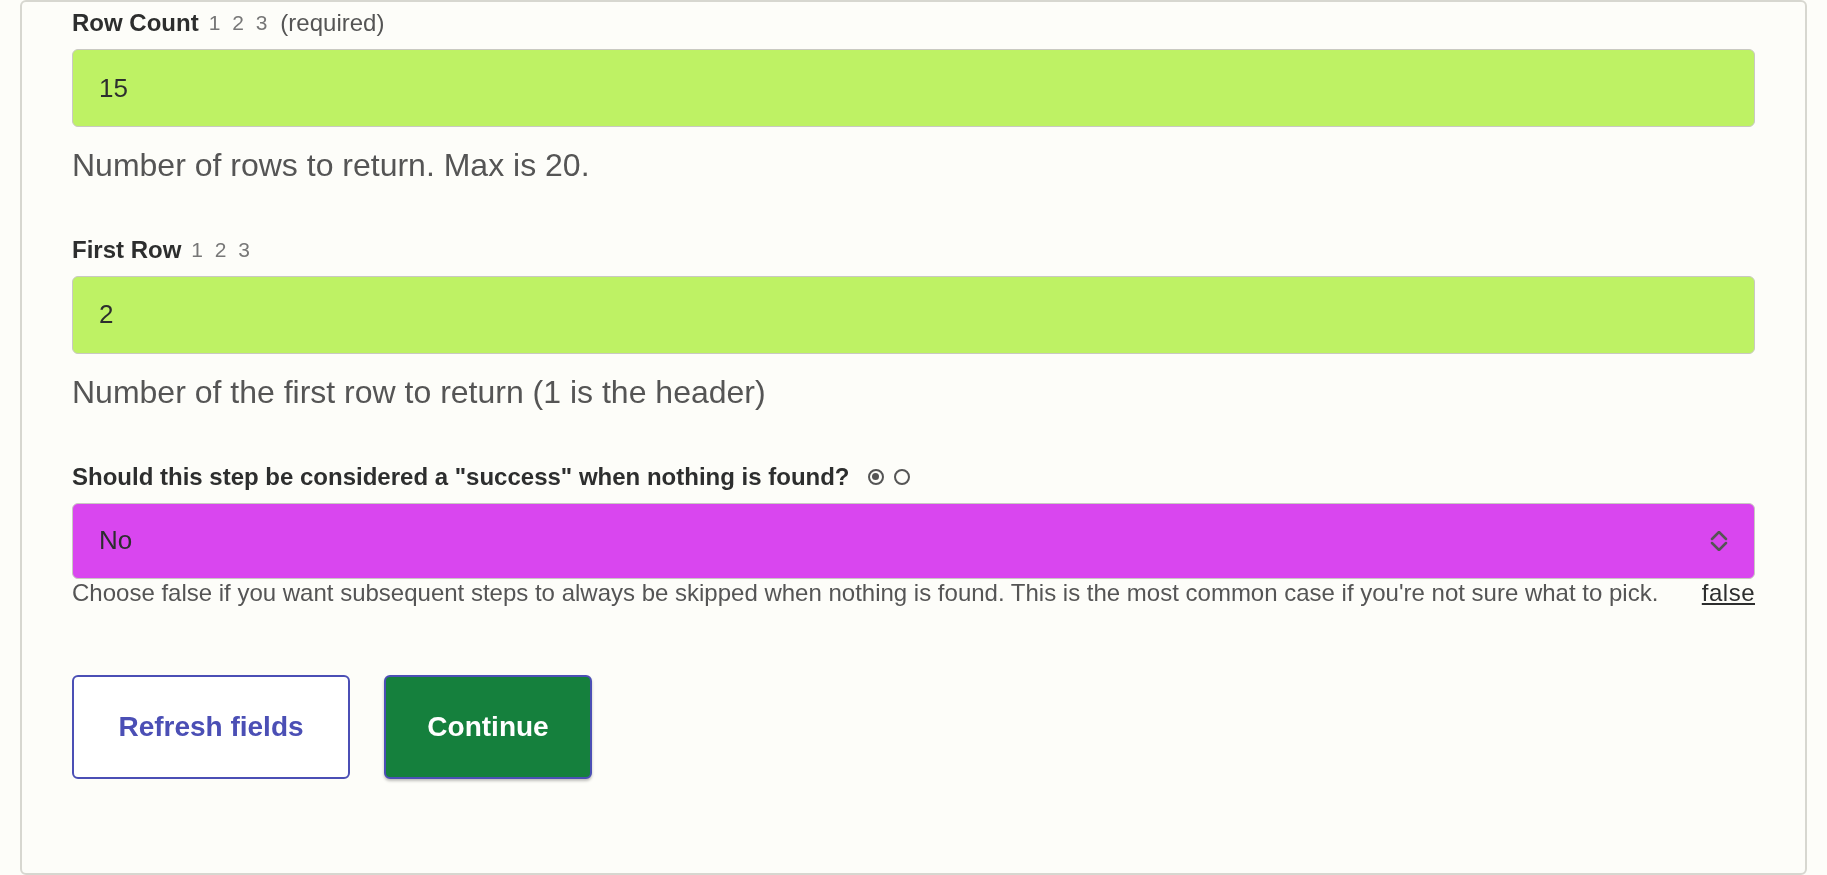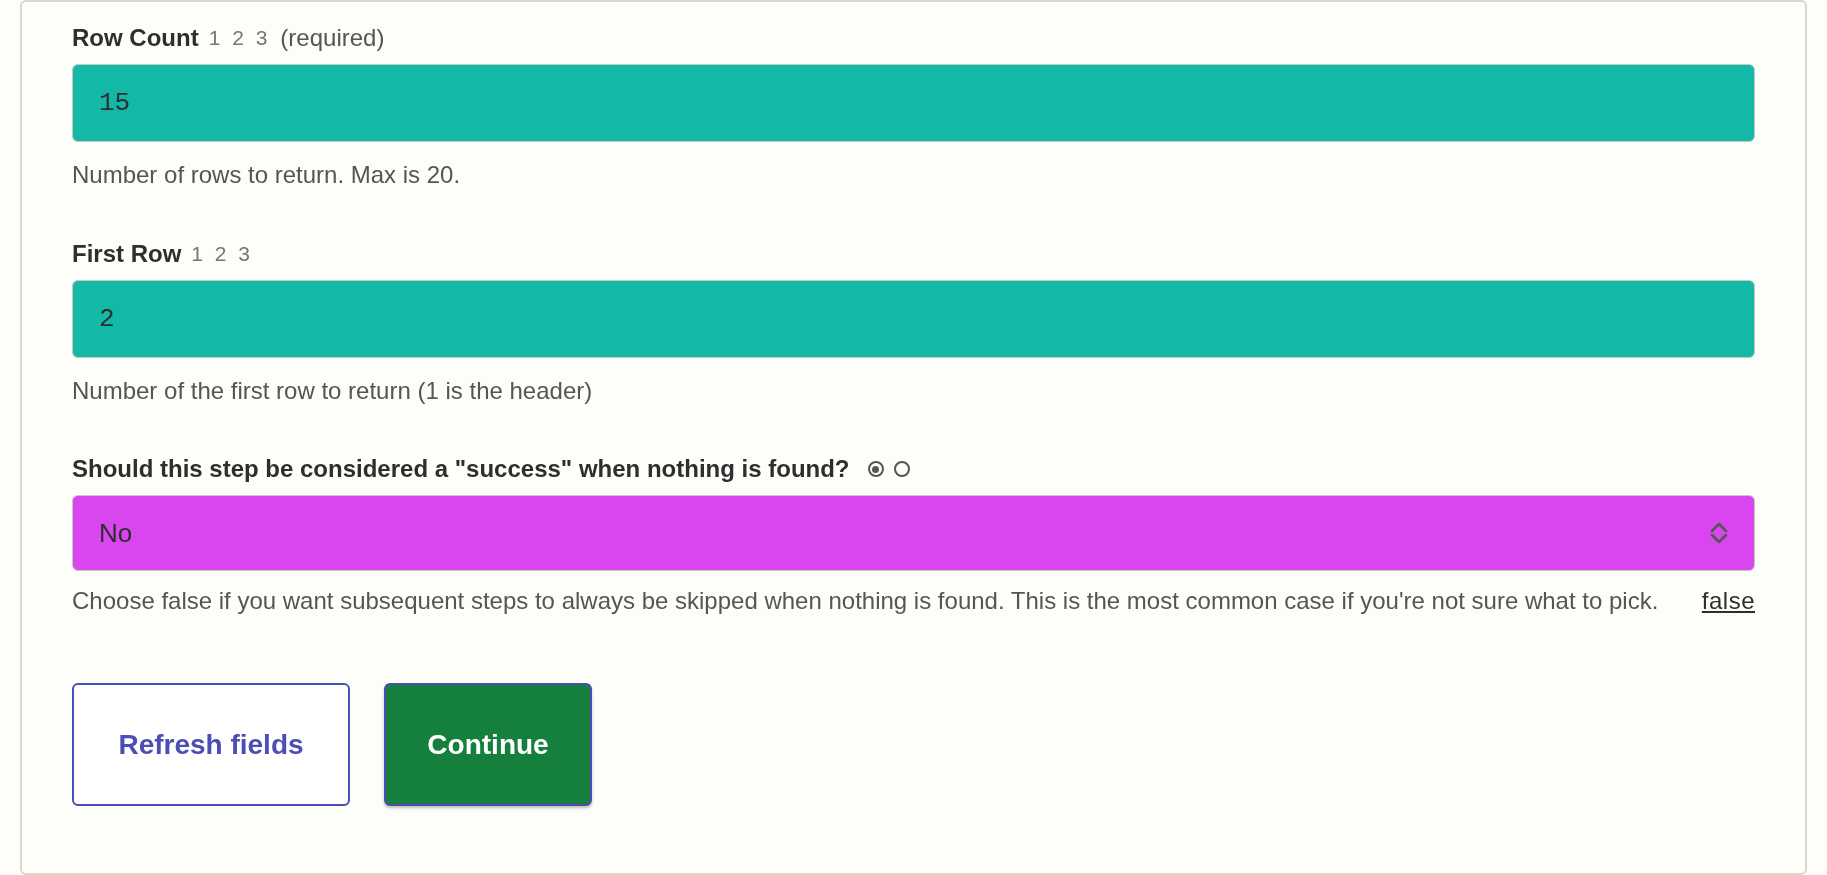--- a/index.html
+++ b/index.html
@@ -12,46 +12,45 @@
   }
   .outer {
     border: 2px solid #d7d7d0;
     border-radius: 6px;
     margin: 0 20px;
     padding: 0 50px 0 50px;
     background: #fdfdf9;
     min-height: 875px;
     position: relative;
   }
-  .field-group { margin-top: 22px; }
+  .field-group { margin-top: 7px; }
   .label-row {
     font-size: 24px;
     display: flex;
     align-items: center;
     gap: 10px;
     margin-bottom: 12px;
   }
   .label-main { font-weight: 700; color: #2d2e2e; }
   .label-hint { color: #777; font-weight: 400; letter-spacing: 3px; font-size: 21px; white-space: nowrap;}
   .label-required { color: #555; font-weight: 400; font-size: 24px; }
   .input-box {
     width: 100%;
     height: 78px;
     border: 1.5px solid #c9c9c2;
     border-radius: 6px;
-    background: #14b8a6;
+    background: #bef264;
     padding: 0 26px;
     font-size: 26px;
     color: #2d2e2e;
     display: flex;
     align-items: center;
-    font-family: Liberation Mono, monospace;
   }
   .help-text {
-    font-size: 24px;
+    font-size: 32px;
     color: #555;
     margin-top: 16px;
     line-height: 1.4;
   }
   .select-box {
     width: 100%;
     height: 76px;
     border: 1.5px solid #c9c9c2;
     border-radius: 6px;
     background: #d946ef;
@@ -73,21 +72,20 @@
     width: 16px; height: 16px; border: 2.5px solid #555; border-radius: 50%;
     display: inline-flex; align-items: center; justify-content: center;
   }
   .radio-ic.filled::after {
     content: ""; width: 7px; height: 7px; background: #555; border-radius: 50%;
   }
   .help-row {
     display: flex;
     justify-content: space-between;
     align-items: flex-start;
-    margin-top: 16px;
     gap: 30px;
   }
   .help-row .truncated {
     font-size: 24px;
     color: #555;
     white-space: nowrap;
     overflow: hidden;
     text-overflow: ellipsis;
     flex: 1;
   }
@@ -98,21 +96,21 @@
     cursor: pointer;
     white-space: nowrap;
     letter-spacing: 0.5px;
   }
   .button-row {
     display: flex;
     gap: 34px;
     margin-top: 68px;
   }
   .btn {
-    height: 123px;
+    height: 104px;
     border-radius: 6px;
     font-size: 28px;
     font-weight: 700;
     display: flex;
     align-items: center;
     justify-content: center;
     cursor: pointer;
     padding: 0 36px;
   }
   .btn-secondary {

